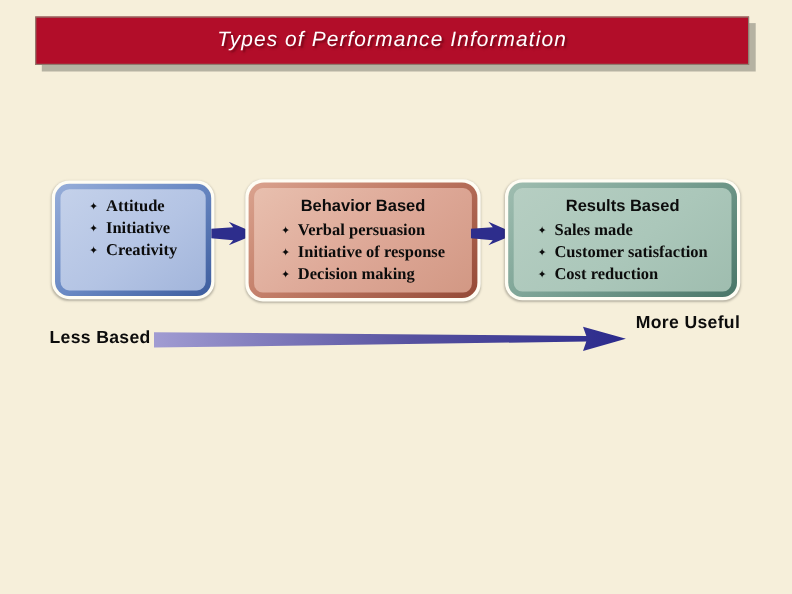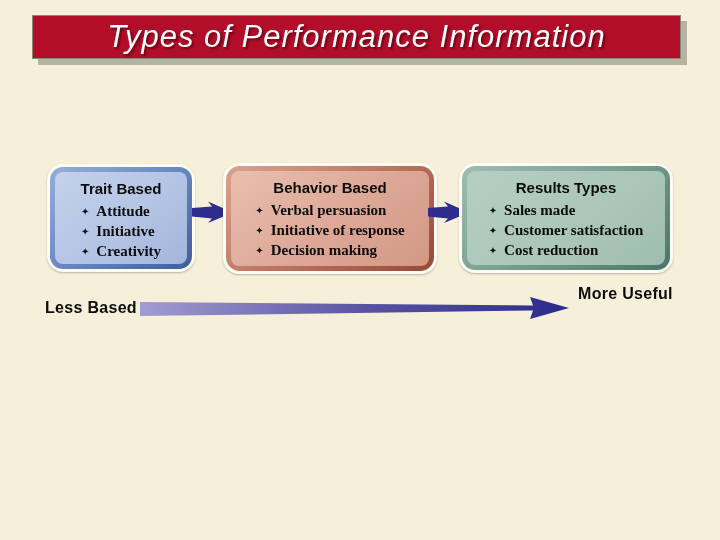--- a/index.html
+++ b/index.html
@@ -12,21 +12,21 @@
   
   .title-bar {
     position:absolute; left:32px; top:15px; width:649px; height:44px;
     background:#b20d29;
     border:1px solid #8c8474;
     box-shadow:6px 6px 0 0 #b5b2a2;
     display:flex; align-items:center; justify-content:center;
     box-sizing:border-box;
   }
   .title-text {
-    color:#ffffff; font-style:italic; font-size:31px; letter-spacing:1px;
+    color:#ffffff; font-style:italic; font-size:19px; letter-spacing:1px;
     text-shadow:2px 2px 2px rgba(70,0,12,0.6);
     white-space:nowrap;
   }
 
   
   .box-outer {
     position:absolute; border-radius:16px; background:#fffdf4;
     padding:3px; box-sizing:border-box;
     box-shadow:0 1px 2px rgba(0,0,0,0.25);
   }
@@ -80,21 +80,20 @@
 
 <div class="slide">
 
   <div class="title-bar">
     <span class="title-text">Types of Performance Information</span>
   </div>
 
   <div class="box-outer box-trait">
     <div class="box-edge edge-trait">
       <div class="box-fill fill-trait">
-        <div class="box-heading">Trait Based</div>
         <div class="bullet-list">
           <div class="bullet-item">
             <span class="bullet-marker">✦</span>
             <span>Attitude</span>
           </div>
           <div class="bullet-item">
             <span class="bullet-marker">✦</span>
             <span>Initiative</span>
           </div>
           <div class="bullet-item">
@@ -132,21 +131,21 @@
     </div>
   </div>
 
   <svg class="connector connector-2" width="42" height="23" viewBox="0 0 42 23">
     <polygon points="0,7 20,5.5 16,0.5 41,11.5 16,22 20,17.5 0,15.5" fill="#2d2d8c"></polygon>
   </svg>
 
   <div class="box-outer box-results">
     <div class="box-edge edge-results">
       <div class="box-fill fill-results">
-        <div class="box-heading">Results Types</div>
+        <div class="box-heading">Results Based</div>
         <div class="bullet-list">
           <div class="bullet-item">
             <span class="bullet-marker">✦</span>
             <span>Sales made</span>
           </div>
           <div class="bullet-item">
             <span class="bullet-marker">✦</span>
             <span>Customer satisfaction</span>
           </div>
           <div class="bullet-item">

